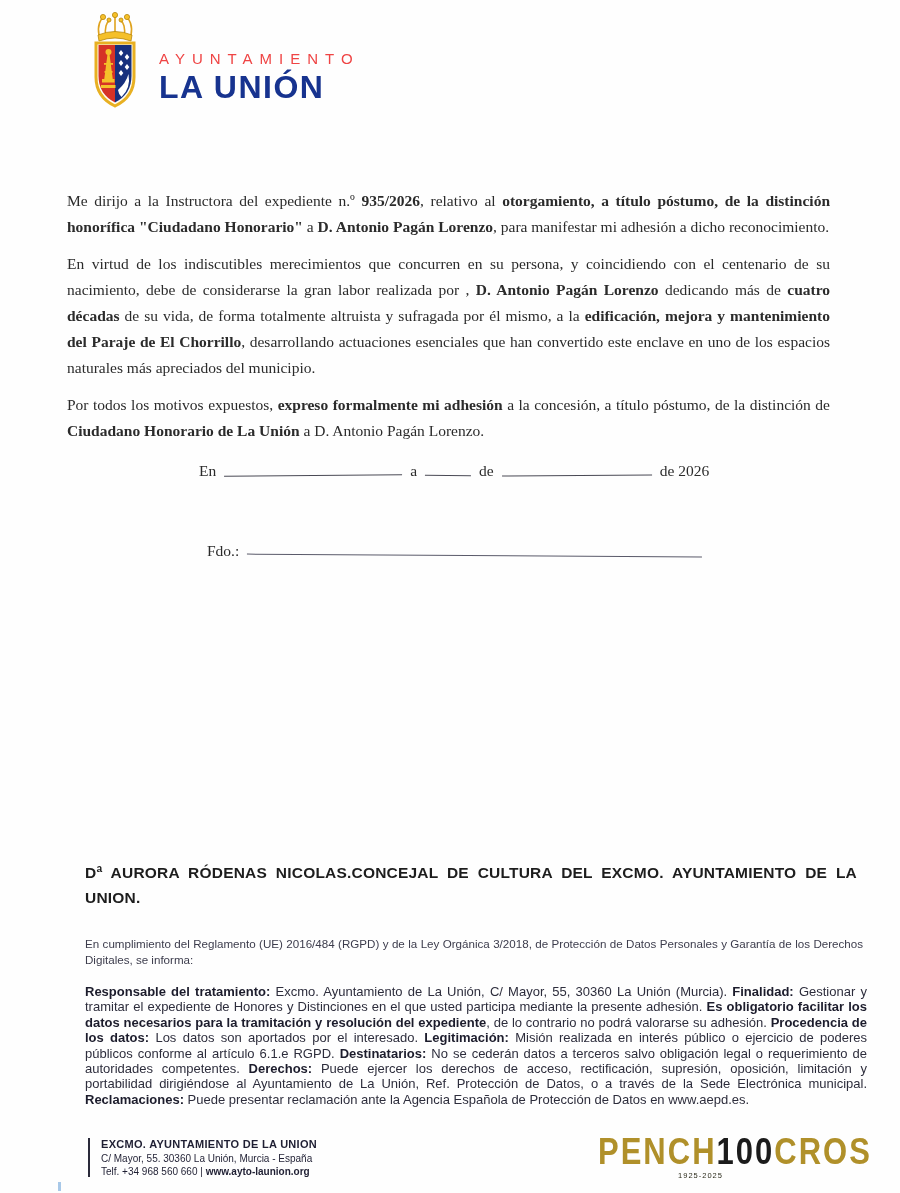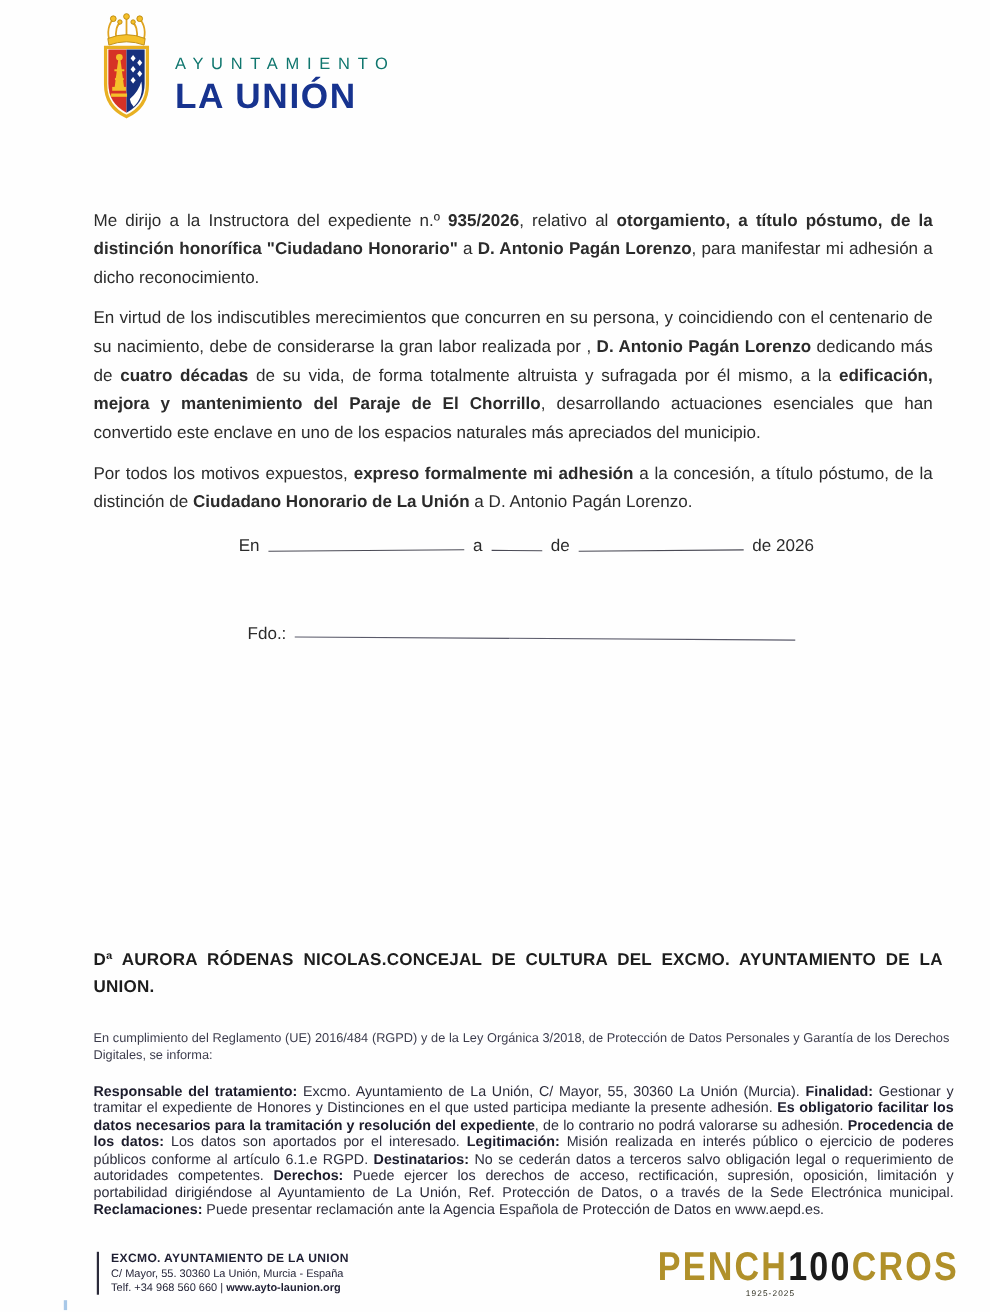--- a/index.html
+++ b/index.html
@@ -7,36 +7,36 @@
   body { font-family:"Liberation Sans", sans-serif; }
   .page {
     position:relative; width:900px; height:1193px; margin:0 auto;
     background:#fefefe; overflow:hidden; color:#2e2e2e;
   }
 
   
   .logo { position:absolute; left:85px; top:10px; display:flex; align-items:flex-start; }
   .crest { width:60px; height:102px; }
   .logo-text { margin-left:14px; padding-top:40px; }
-  .org-small { font-size:15px; letter-spacing:7px; color:#0f766e; font-weight:500; }
+  .org-small { font-size:15px; letter-spacing:7px; color:#ef4444; font-weight:500; }
   .org-large { font-size:32px; letter-spacing:1.5px; color:#17338f; font-weight:700; margin-top:2px; }
 
   
   .fields { position:absolute; left:85px; top:124px; width:763px; font-size:15.5px; color:#333; }
   .frow { display:flex; align-items:flex-end; margin-bottom:17px; }
   .flabel { white-space:nowrap; padding-right:6px; }
   .blank { display:inline-block; border-bottom:1.4px solid #4a4a55; height:16px; }
   .tilt1 { transform:rotate(-0.45deg); }
   .tilt2 { transform:rotate(0.35deg); }
   .w-name { width:342px; } .w-dni { width:196px; } .w-dom { width:342px; }
   .gap-dni { width:28px; }
 
   
-  .body-text { position:absolute; left:85px; top:188px; width:763px; font-size:15.5px;
-               line-height:26px; text-align:justify; color:#2b2b2b; }
+  .body-text { position:absolute; left:67px; top:188px; width:763px; font-size:15.5px;
+               line-height:26px; text-align:justify; color:#2b2b2b;font-family:Liberation Serif, serif; }
   .body-text p { margin:0 0 11px 0; }
   .b { font-weight:700; }
 
   .date-line { margin:14px 0 0 132px; text-align:left; white-space:nowrap; }
   .date-line .blank { margin:0 8px; }
   .w-city { width:178px; } .w-day { width:46px; } .w-month { width:150px; }
 
   .sig-line { margin:54px 0 0 140px; white-space:nowrap; }
   .w-sig { width:455px; margin-left:8px; border-bottom-color:#5a5a6a; }
 

